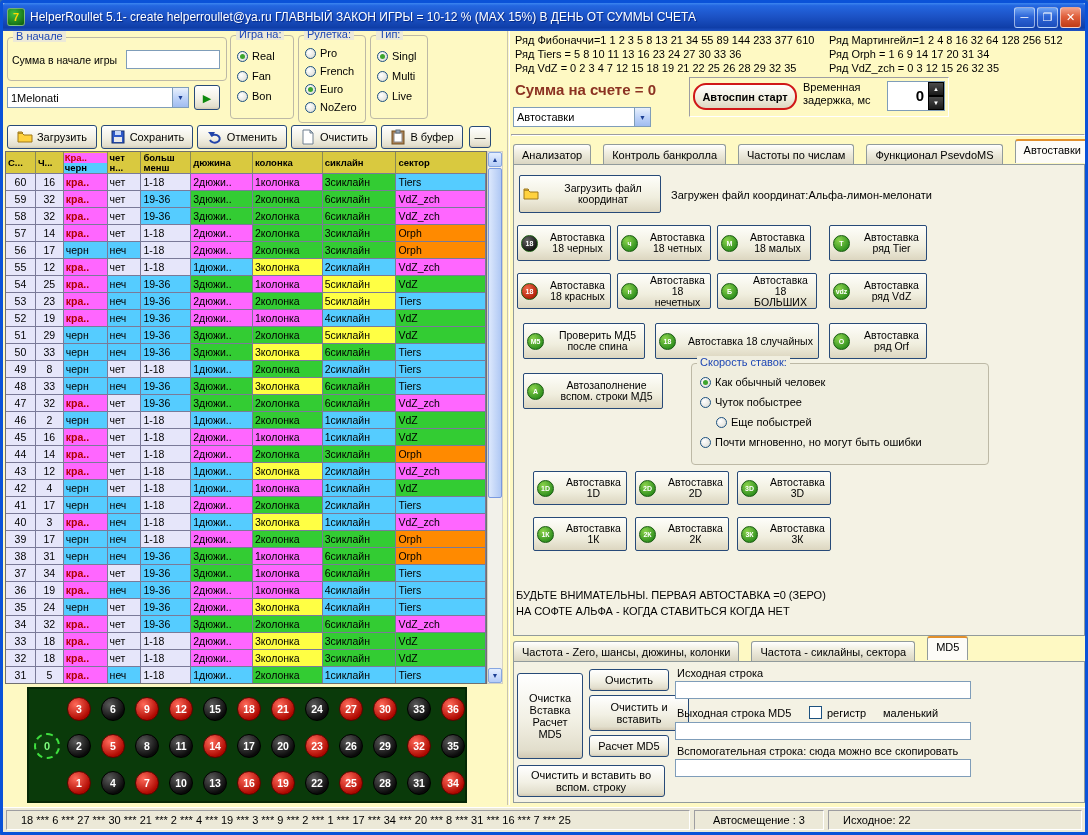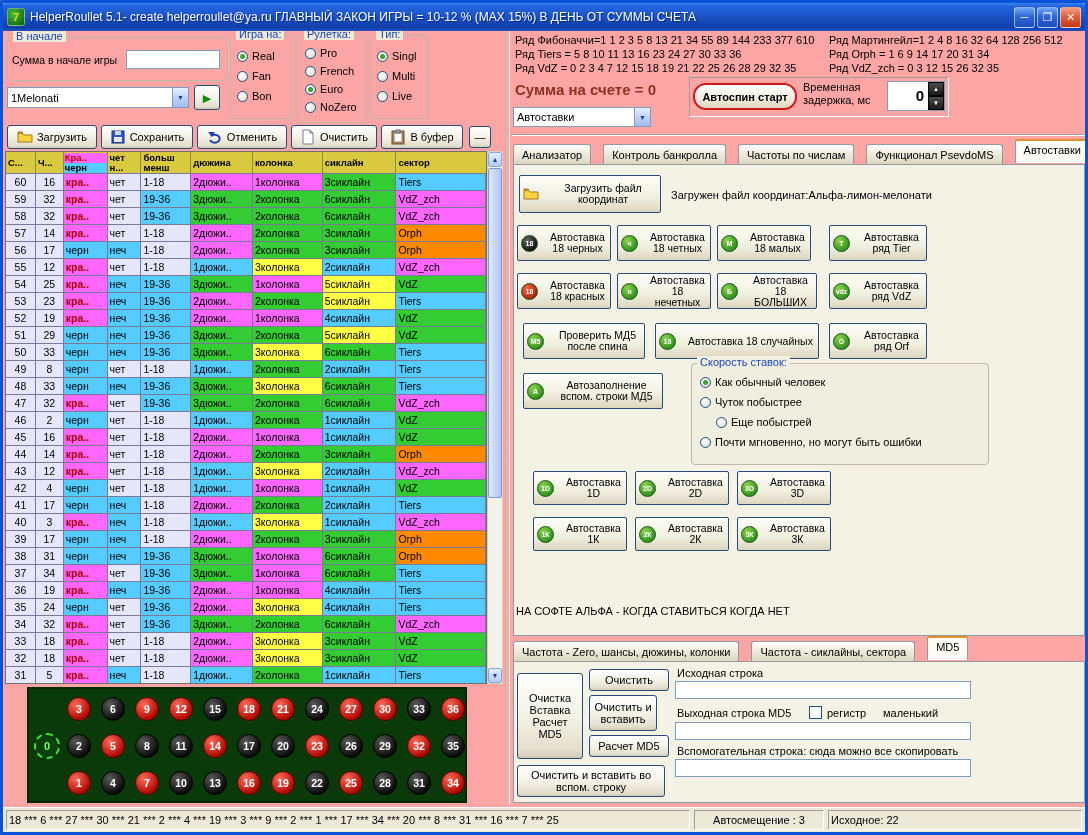--- a/index.html
+++ b/index.html
@@ -4,23 +4,23 @@
 <style>
 *{margin:0;padding:0;box-sizing:border-box}
 html,body{width:1088px;height:835px;overflow:hidden}
 body{font-family:"Liberation Sans",sans-serif;background:#3A6EA5}
 .window{width:1088px;height:835px;border:3px solid #0A52D8;background:#ECE9D8;display:flex;flex-direction:column;border-radius:4px 4px 2px 2px}
 .titlebar{height:28px;flex:0 0 28px;background:linear-gradient(180deg,#3C86F0 0%,#2366E0 10%,#1D54C8 45%,#0F3EA8 88%,#2053C4 100%);display:flex;align-items:center;padding:0 4px;border-radius:2px 2px 0 0}
 .appicon{width:18px;height:18px;margin-right:5px;border-radius:3px;border:1px solid #ffffff66;background:radial-gradient(circle at 35% 30%,#3FBF3F,#0A5A0A);color:#FFD700;font-size:11px;font-weight:bold;display:flex;align-items:center;justify-content:center}
 .title-text{color:#fff;font-size:12px;font-weight:normal;text-shadow:1px 1px 1px #00247E;flex:1;white-space:nowrap;overflow:hidden}
 .tb-btn{width:21px;height:21px;margin-left:2px;border-radius:3px;border:1px solid #ffffff88;color:#fff;font-size:11px;line-height:11px;display:flex;align-items:center;justify-content:center;background:linear-gradient(180deg,#6FA5F4,#2E66D8 45%,#1B4DBB)}
 .tb-close{background:linear-gradient(180deg,#F2A088,#E0603C 45%,#C03A14)}
-.content{flex:1;position:relative;overflow:hidden;background:#fca5a5}
+.content{flex:1;position:relative;overflow:hidden;background:#fef9c3}
 .statusbar{height:25px;flex:0 0 25px;background:#ECE9D8;border-top:1px solid #fff;display:flex;gap:4px;padding:2px 3px;font-size:11px}
-.sb-sec{border:1px solid;border-color:#9D9DA1 #FFF #FFF #9D9DA1;display:flex;align-items:center;padding:0 2px;white-space:nowrap;overflow:hidden}
+.sb-sec{border:1px solid;border-color:#9D9DA1 #FFF #FFF #9D9DA1;display:flex;align-items:center;padding:0 14px;white-space:nowrap;overflow:hidden}
 
 .grp{position:absolute;border:1px solid #BDB9A6;border-radius:4px}
 .grp .legend{position:absolute;top:-8px;left:5px;background:#ECE9D8;padding:0 3px;font-size:11px;color:#1D46B4;white-space:nowrap}
 .radio{position:absolute;display:flex;align-items:center;gap:4px;font-size:11px;white-space:nowrap}
 .rdot{width:11px;height:11px;flex:0 0 11px;border-radius:50%;border:1px solid #1C5180;background:radial-gradient(circle at 35% 35%,#fff,#D8D8D0)}
 .radio.checked .rdot::after{content:"";display:block;width:5px;height:5px;border-radius:50%;background:#3DA52E;margin:2px}
 .btn{position:absolute;border:1px solid #274A78;border-radius:3px;background:linear-gradient(180deg,#FFFFFF,#F2F0E4 55%,#E2DECC 90%,#D2C9B4);font-size:11px;display:flex;align-items:center;justify-content:center;gap:4px;text-align:center;line-height:12px}
 .input{position:absolute;background:#fff;border:1px solid #7F9DB9;font-size:11px;padding:1px 3px}
 .combo{position:absolute;background:#fff;border:1px solid #7F9DB9;font-size:11px;display:flex;align-items:center}
 .combo .cval{flex:1;padding-left:3px;white-space:nowrap;overflow:hidden}
@@ -740,32 +740,33 @@
       </div>
     <div class="abtn" style="left:632px;top:486px;width:94px;height:34px">
         <span class="gi">2К</span>
         <span class="lblx">Автоставка 2К</span>
       </div>
     <div class="abtn" style="left:734px;top:486px;width:94px;height:34px">
         <span class="gi">3К</span>
         <span class="lblx">Автоставка 3К</span>
       </div>
 
+    <div class="warn" style="left:513px;top:558px">БУДЬТЕ ВНИМАТЕЛЬНЫ. ПЕРВАЯ АВТОСТАВКА =0 (ЗЕРО)</div>
     <div class="warn" style="left:513px;top:574px">НА СОФТЕ АЛЬФА - КОГДА СТАВИТЬСЯ КОГДА НЕТ</div>
 
     <div class="tabstrip" style="left:510px;top:609px;height:22px">
       <div class="tab">Частота - Zero, шансы, дюжины, колонки</div>
       <div class="tab">Частота - сиклайны, сектора</div>
       <div class="tab active">MD5</div>
     </div>
     <div class="tabpanel" style="left:510px;top:630px;width:572px;height:142px"></div>
 
     <div class="btn" style="left:514px;top:642px;width:66px;height:86px;white-space:normal;padding:2px">Очистка Вставка Расчет MD5</div>
     <div class="btn" style="left:586px;top:638px;width:80px;height:22px">Очистить</div>
-    <div class="btn" style="left:586px;top:664px;width:68px;height:36px;white-space:normal;padding:2px">Очистить и вставить</div>
+    <div class="btn" style="left:586px;top:664px;width:100px;height:36px;white-space:normal;padding:2px">Очистить и вставить</div>
     <div class="btn" style="left:586px;top:704px;width:80px;height:22px">Расчет MD5</div>
 
     <div class="lbl" style="left:674px;top:636px">Исходная строка</div>
     <input class="input" style="left: 672px; top: 650px; width: 296px; height: 18px;" value="">
     <div class="lbl" style="left:674px;top:676px">Выходная строка MD5</div>
     <div class="cb" style="left:806px;top:675px"></div>
     <div class="lbl" style="left:824px;top:676px">регистр</div>
     <div class="lbl" style="left:880px;top:676px">маленький</div>
     <input class="input" style="left: 672px; top: 691px; width: 296px; height: 18px;" value="">
     <div class="lbl" style="left:674px;top:714px">Вспомогательная строка: сюда можно все скопировать</div>

